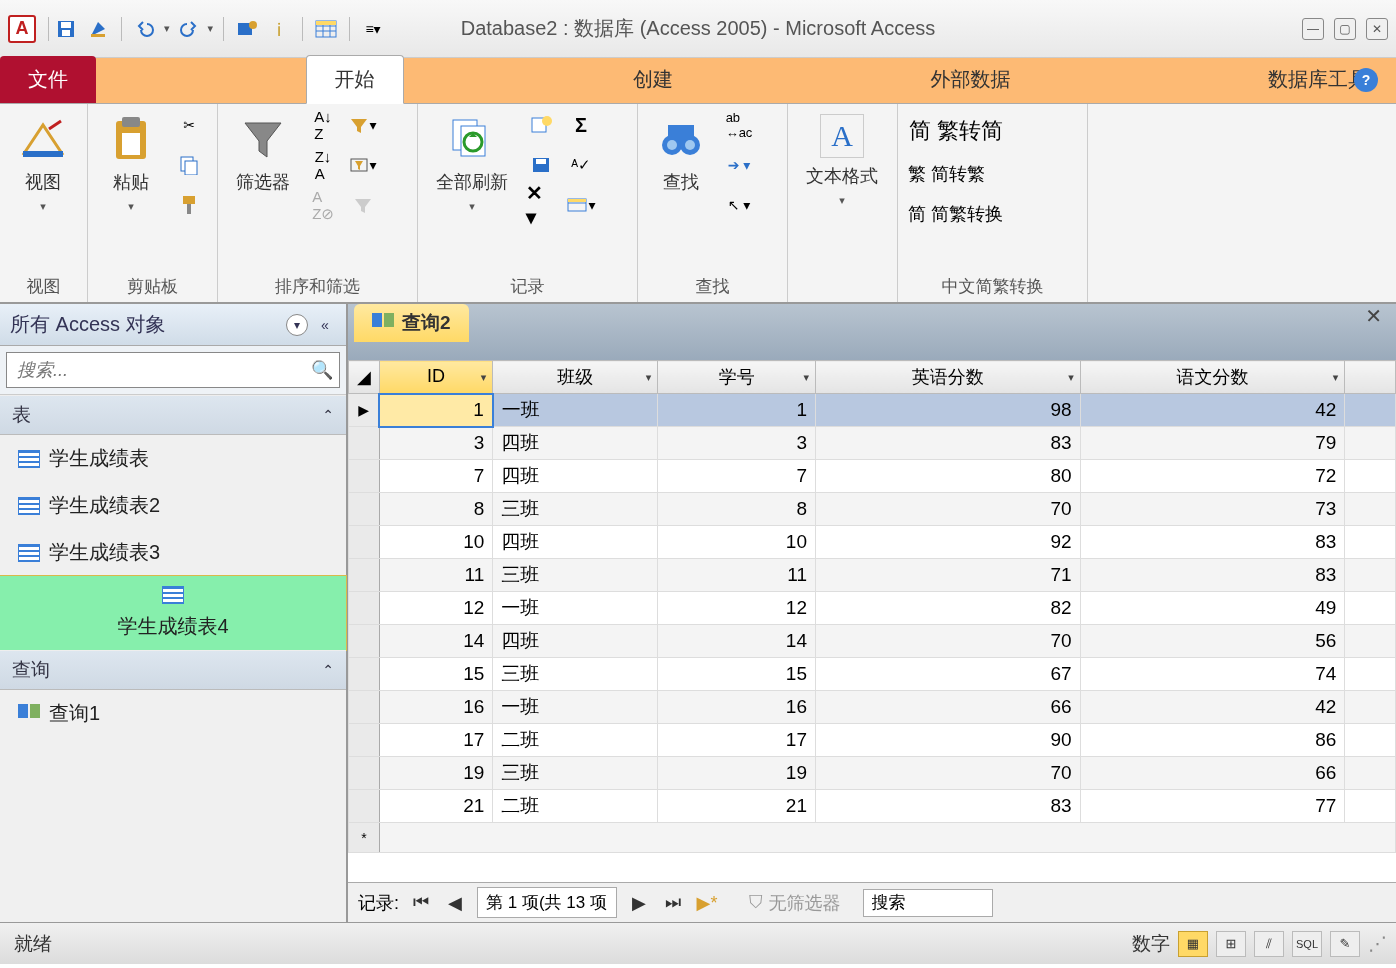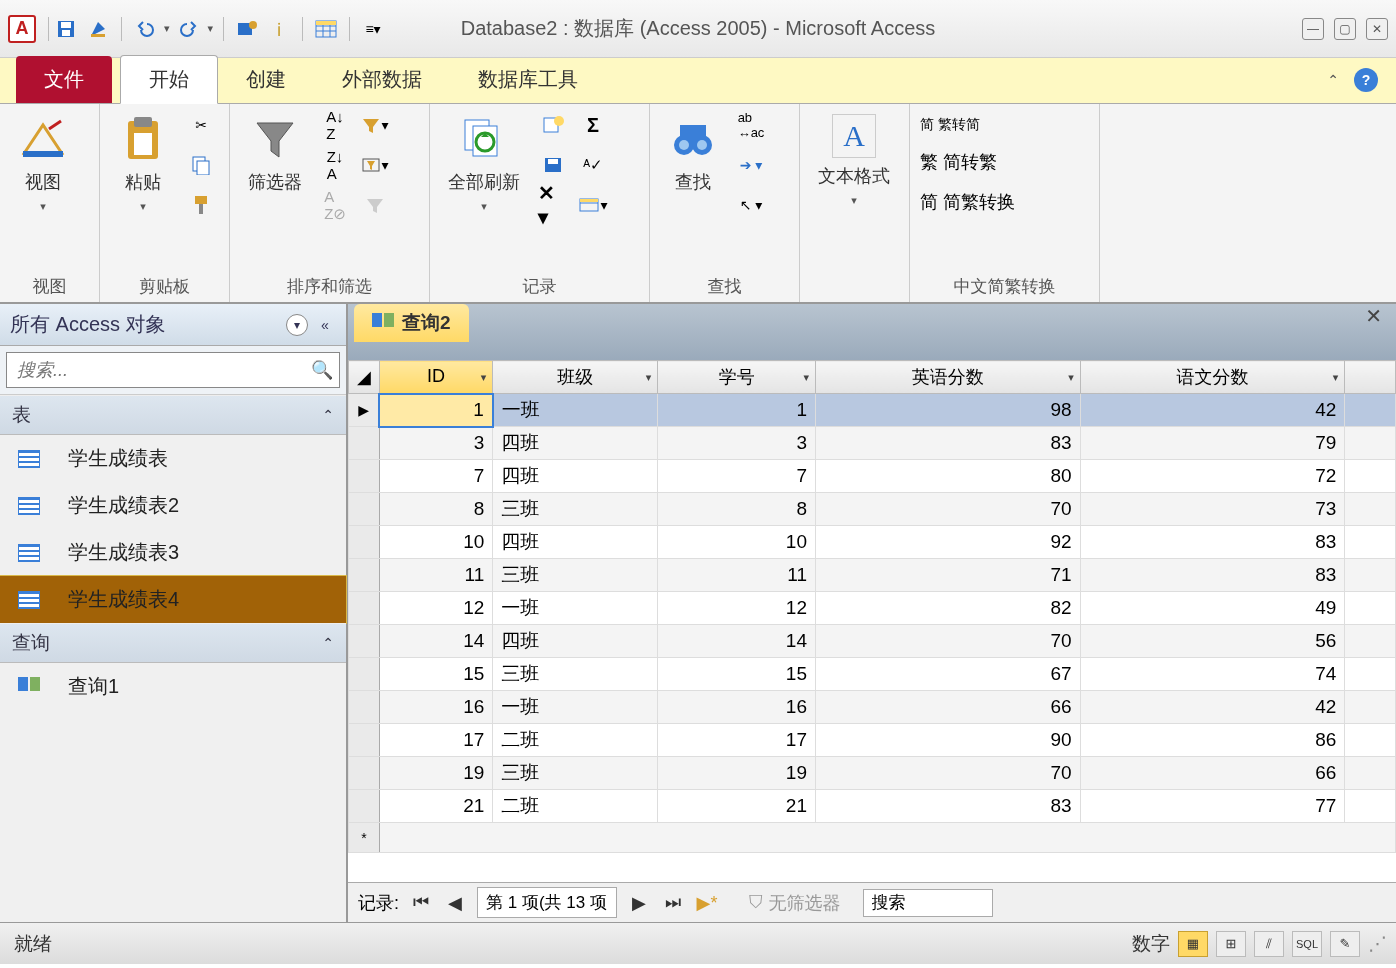--- a/index.html
+++ b/index.html
@@ -9,21 +9,21 @@
 .titlebar { height: 58px; background: linear-gradient(#f8f8f8, #e8e8e8); border-bottom: 1px solid #ccc; display: flex; align-items: center; padding: 0 8px; position: relative; }
 .app-icon { width: 28px; height: 28px; background: #fff; border: 2px solid #c02020; color: #c02020; display: flex; align-items: center; justify-content: center; font-weight: bold; font-size: 18px; border-radius: 3px; margin-right: 8px; }
 .qat { display: flex; gap: 6px; align-items: center; }
 .qat-btn { width: 26px; height: 26px; display: flex; align-items: center; justify-content: center; cursor: pointer; }
 .qat-sep { width: 1px; height: 24px; background: #bbb; margin: 0 4px; }
 .title-text { position: absolute; left: 50%; transform: translateX(-50%); color: #555; font-size: 20px; }
 .win-controls { margin-left: auto; display: flex; gap: 10px; }
 .win-btn { width: 22px; height: 22px; border: 1px solid #888; border-radius: 3px; display: flex; align-items: center; justify-content: center; font-size: 12px; cursor: pointer; color: #555; background: #f0f0f0; }
 
 
-.ribbon-tabs { height: 46px; background: #fef9c3; display: flex; align-items: flex-end; padding-left: 16px; border-bottom: 1px solid #aaa; position: relative; }
+.ribbon-tabs { height: 46px; background: #fdba74; display: flex; align-items: flex-end; padding-left: 0; border-bottom: 1px solid #aaa; position: relative; justify-content: space-between; }
 .ribbon-tab { padding: 10px 28px; font-size: 20px; color: #333; cursor: pointer; }
 .ribbon-tab.file { background: #b01030; color: #fff; border-radius: 4px 4px 0 0; margin-right: 8px; }
 .ribbon-tab.active { background: #fff; border: 1px solid #aaa; border-bottom: 1px solid #fff; border-radius: 4px 4px 0 0; margin-bottom: -1px; }
 .ribbon-help { position: absolute; right: 18px; top: 10px; display: flex; gap: 12px; align-items: center; }
 .help-caret { width: 18px; height: 18px; display:flex; align-items:center; justify-content:center; color:#555; }
 .help-q { width: 24px; height: 24px; border-radius: 50%; background: #3a7fd8; color: #fff; display: flex; align-items: center; justify-content: center; font-weight: bold; cursor: pointer; }
 
 
 .ribbon { height: 200px; background: #f4f4f4; border-bottom: 2px solid #999; display: flex; }
 .ribbon-group { border-right: 1px solid #ccc; padding: 6px 10px 4px; display: flex; flex-direction: column; justify-content: space-between; }
@@ -41,22 +41,22 @@
 .nav-pane { width: 348px; border-right: 2px solid #999; background: #f0f0f0; display: flex; flex-direction: column; }
 .nav-header { height: 42px; background: linear-gradient(#e8f0f8, #d0dce8); border-bottom: 1px solid #aaa; display: flex; align-items: center; padding: 0 10px; font-size: 20px; color: #335; }
 .nav-hdr-btn { margin-left: auto; width: 22px; height: 22px; border: 1px solid #888; border-radius: 50%; display: flex; align-items: center; justify-content: center; font-size: 12px; cursor: pointer; background:#fff;}
 .nav-collapse { width: 22px; height: 22px; display: flex; align-items: center; justify-content: center; cursor: pointer; margin-left: 6px; font-size: 14px; }
 .nav-search { padding: 6px; background:#eef2f6; border-bottom:1px solid #ccc;}
 .nav-search-box { display: flex; border: 1px solid #888; background: #fff; height: 36px; align-items: center; }
 .nav-search-box input { flex: 1; border: none; outline: none; padding: 0 10px; font-size: 18px; font-style: italic; color: #8b5cf6; }
 .nav-search-box .srch-icon { width: 32px; display: flex; align-items: center; justify-content: center; color: #2a6fc8; font-size: 18px; }
 .nav-section { background: linear-gradient(#dde6ef,#cfd9e4); padding: 6px 12px; font-size: 19px; color: #334; border-top: 1px solid #eee; border-bottom: 1px solid #bbb; display: flex; align-items: center; cursor: pointer; }
 .nav-section .exp { margin-left: auto; font-size: 14px;}
-.nav-item { display: flex; align-items: center; gap: 28px; padding: 10px 18px; font-size: 20px; color: #222; cursor: pointer; }
-.nav-item.sel { background: #a16207; outline: 1px solid #d9b94a; }
+.nav-item { display: flex; align-items: center; gap: 9px; padding: 10px 18px; font-size: 20px; color: #222; cursor: pointer; }
+.nav-item.sel { background: #86efac; outline: 1px solid #d9b94a; flex-direction: column; }
 .tbl-icon { width: 22px; height: 18px; background: repeating-linear-gradient(#3a7fd8 0 2px, #fff 2px 5px); border: 1px solid #3a7fd8; }
 .qry-icon { width: 22px; height: 20px; display:flex; }
 .qry-icon::before { content:""; width:10px; height:14px; background:#3a7fd8; margin-right:2px;}
 .qry-icon::after { content:""; width:10px; height:14px; background:#7fb060;}
 
 
 .doc-area { flex: 1; display: flex; flex-direction: column; background: #e8e8e8; }
 .doc-tabs { height: 56px; background: linear-gradient(#b8c4d0,#9aaabb); display: flex; align-items: flex-start; padding-left: 6px; position: relative; }
 .doc-tab { background: linear-gradient(#ffe9a0,#ffd966); padding: 6px 18px; border-radius: 6px 6px 0 0; display: flex; align-items: center; gap: 8px; font-size: 19px; font-weight: bold; color: #333; }
 .doc-close { position: absolute; right: 14px; font-size: 20px; color: #444; cursor: pointer; }
@@ -165,21 +165,21 @@
   <div class="ribbon-tab">外部数据</div>
   <div class="ribbon-tab">数据库工具</div>
   <div class="ribbon-help">
     <div class="help-caret">⌃</div>
     <div class="help-q">?</div>
   </div>
 </div>
 
 <div class="ribbon">
 
-  <div class="ribbon-group" style="width:100px;">
+  <div class="ribbon-group" style="width:88px;">
     <div class="rg-body">
       <div class="big-btn">
         <div class="big-icon">
             <svg width="48" height="40">
               <path d="M4 36 L24 6 L44 36" fill="none" stroke="#d8a030" stroke-width="3"></path>
               <rect x="4" y="32" width="40" height="6" fill="#2a6fc8"></rect>
               <path d="M30 10 L42 2" stroke="#c02020" stroke-width="3"></path>
             </svg>
           </div>
         <div class="big-lbl">视图</div>
@@ -326,21 +326,21 @@
         <div class="big-lbl">文本格式</div>
         <span class="drop-arrow">▾</span>
       </div>
     </div>
     <div class="rg-label"></div>
   </div>
 
   <div class="ribbon-group" style="width:190px;">
     <div class="rg-body">
       <div class="small-col" style="gap:16px; padding-top:6px;">
-        <div style="cursor:pointer;font-size:14px;"><span>简 繁转简</span></div>
+        <div style="cursor:pointer;font-size:22px;text-align:right;"><span>简 繁转简</span></div>
         <div style="cursor:pointer;font-size:18px;"><span>繁 简转繁</span></div>
         <div style="cursor:pointer;font-size:18px;"><span>简 简繁转换</span></div>
       </div>
     </div>
     <div class="rg-label">中文简繁转换</div>
   </div>
 </div>
 
 <div class="main">
 

